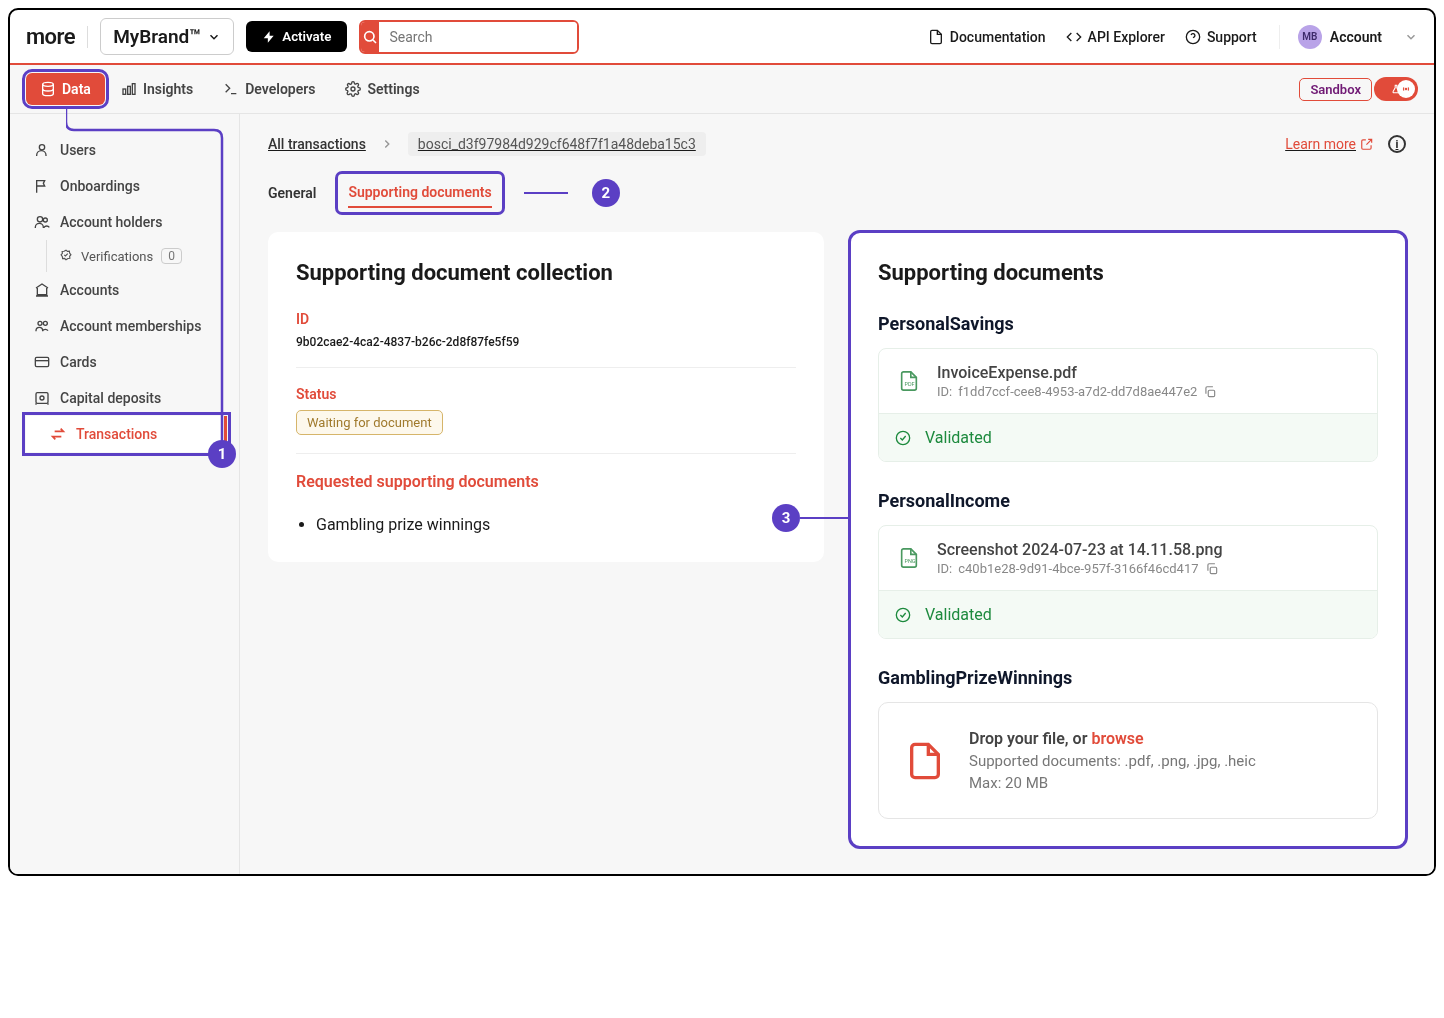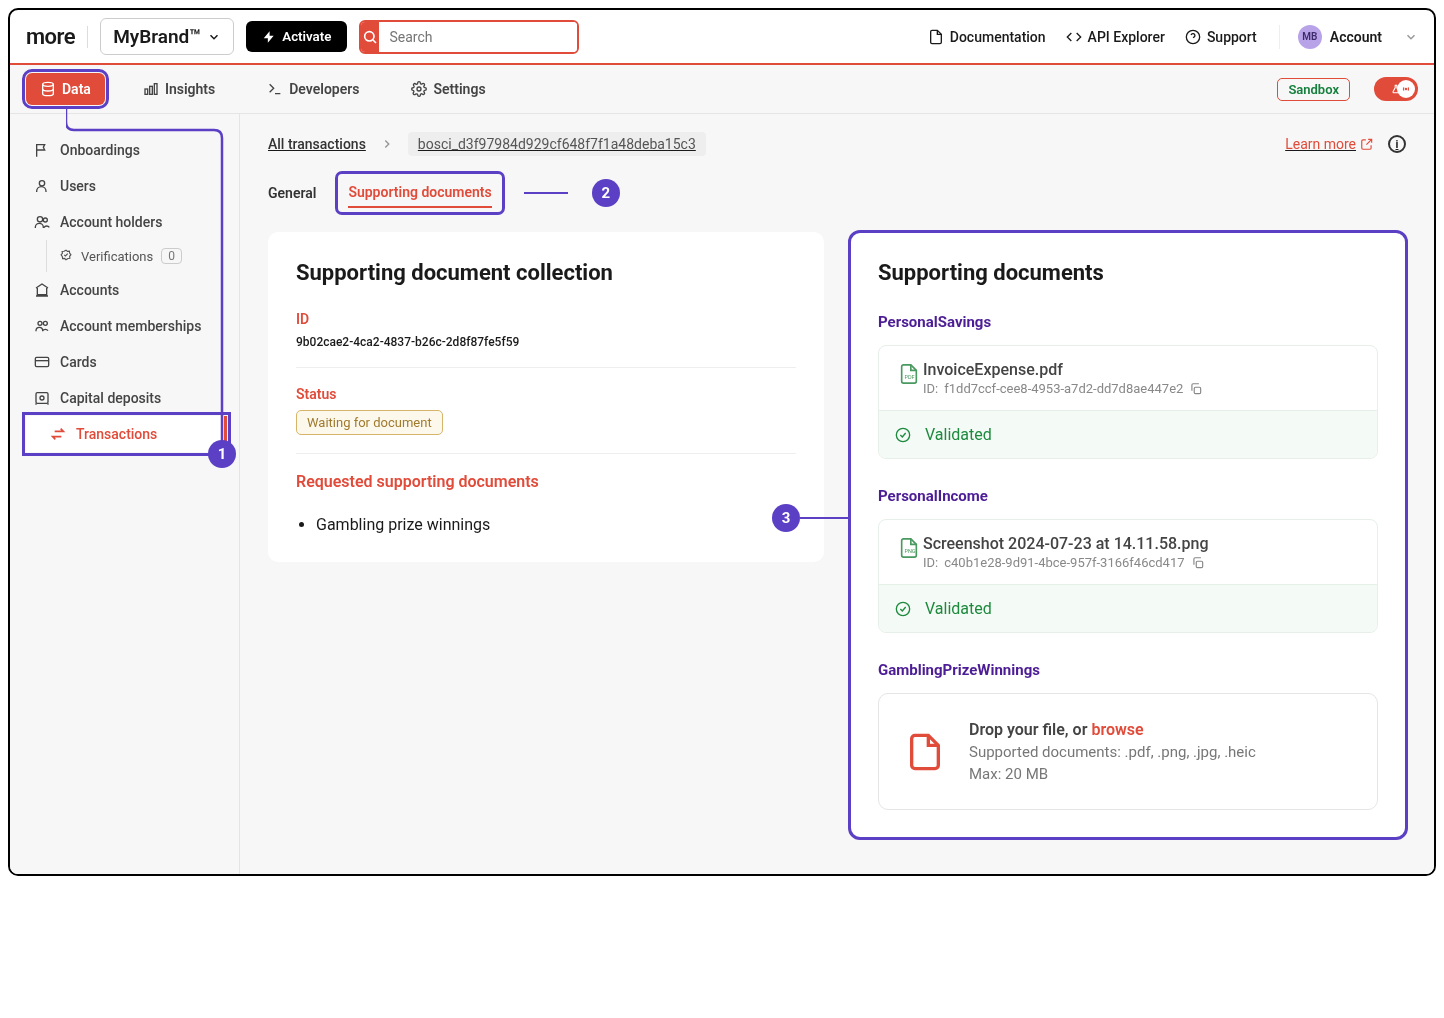--- a/index.html
+++ b/index.html
@@ -9,26 +9,26 @@
 .logo { font-size: 22px; font-weight: 600; letter-spacing: -0.5px; }
 .brand-selector { border: 1px solid #ccc; border-radius: 6px; padding: 6px 12px; display: flex; align-items: center; gap: 6px; cursor: pointer; font-weight:600; font-size:19px;}
 .activate-btn { background: #000; color: #fff; border: none; border-radius: 6px; padding: 8px 16px; font-weight: 600; display: flex; align-items: center; gap: 6px; cursor: pointer; }
 .search-wrap { border: 2px solid #e14b3a; border-radius: 6px; display: flex; overflow: hidden; width: 220px; }
 .search-icon-box { background: #e14b3a; width: 34px; display: flex; align-items: center; justify-content: center; }
 .search-input { border: none; padding: 7px 10px; flex: 1; outline: none; font-size: 14px; }
 .topbar-spacer { flex: 1; }
 .top-link { display: flex; align-items: center; gap: 6px; color: #1a1a1a; font-weight: 500; cursor: pointer; padding: 4px; }
 .profile { display: flex; align-items: center; gap: 8px; cursor: pointer; padding-left: 18px; border-left:1px solid #eee; margin-left:6px;}
 .avatar-badge { background: #b9a3e8; color: #3d2a6b; width: 24px; height: 24px; border-radius: 50%; display: flex; align-items: center; justify-content: center; font-size: 10px; font-weight: 600; }
-.navbar { display: flex; align-items: center; padding: 8px 16px; gap: 24px; background: #f7f7f7; border-bottom: 1px solid #e5e5e5; }
+.navbar { display: flex; align-items: center; padding: 8px 16px; gap: 2px; background: #f7f7f7; border-bottom: 1px solid #e5e5e5; }
 .nav-tab { display: flex; align-items: center; gap: 6px; padding: 8px 14px; border-radius: 6px; font-weight: 600; cursor: pointer; color:#444;}
 .nav-tab.active { background: #e14b3a; color: #fff; }
 .hl-box { outline: 3px solid #5b3fc4; outline-offset: 1px; border-radius: 6px; }
 .navbar-spacer { flex: 1; }
-.sandbox-badge { border: 1px solid #e14b3a; color: #15803d; padding: 3px 10px; border-radius: 5px; font-size: 13px; font-weight:600;}
+.sandbox-badge { border: 1px solid #e14b3a; color: #701a75; padding: 3px 10px; border-radius: 5px; font-size: 13px; font-weight:600;}
 .toggle { width: 44px; height: 24px; background: #e14b3a; border-radius: 12px; position: relative; cursor:pointer; display:flex; align-items:center; justify-content:space-around; padding:0 4px;}
 .toggle-knob { width: 18px; height: 18px; background: #fff; border-radius: 50%; position: absolute; right: 3px; top: 3px; color:#e14b3a; font-size:8px; display:flex; align-items:center; justify-content:center;}
 .layout { display: flex; min-height: 760px; }
 .sidebar { width: 230px; padding: 18px 0; border-right: 1px solid #e5e5e5; background:#f7f7f7;}
 .side-item { display: flex; align-items: center; gap: 10px; padding: 10px 24px; color: #444; cursor: pointer; font-size:14px; font-weight:500;}
 .side-item.active { color: #e14b3a; border-right: 3px solid #e14b3a; background:#fff;}
 .side-sub { margin-left: 36px; display: flex; align-items: center; gap: 8px; padding: 8px 12px; color: #555; cursor:pointer; font-size:13px;}
 .count-badge { border: 1px solid #ccc; padding: 0 6px; border-radius: 4px; font-size: 12px; color: #777; }
 .main { flex: 1; padding: 18px 28px; background:#f7f7f7;}
 .breadcrumb { display: flex; align-items: center; gap: 14px; margin-bottom: 20px; text-decoration: underline; }
@@ -45,23 +45,23 @@
 .callout-line { width: 44px; height: 2px; background: #5b3fc4; }
 .panels { display: flex; gap: 26px; }
 .card { background: #fff; border-radius: 10px; padding: 28px; flex: 1; }
 .card-hl { outline: 3px solid #5b3fc4; outline-offset:-1px;}
 .card h2 { font-size: 22px; font-weight: 700; margin-bottom: 26px; }
 .field-label { color: #e14b3a; font-size: 14px; font-weight: 600; margin-bottom: 8px; }
 .field-value { font-size: 12px; margin-bottom: 18px; font-weight:500;}
 .hr { border-top: 1px solid #eee; margin-bottom: 18px; }
 .status-pill { display: inline-block; border: 1px solid #d6b56a; color: #a07a2d; background:#fdf8ec; padding: 4px 10px; border-radius: 5px; font-size: 13px; margin-bottom: 18px;}
 .bullet { list-style: disc; margin-left: 20px; font-size: 16px; margin-top: 24px; }
-.section-label { font-weight: 700; font-size: 15px; margin-bottom: 14px; color:#4c1d95;margin-top:28px;}
+.section-label { font-weight: 700; font-size: 18px; margin-bottom: 14px; color:#0f172a;margin-top:28px;}
 .doc-box { border: 1px solid #e6efe8; border-radius: 8px; margin-bottom: 26px; overflow:hidden;}
-.doc-head { display: flex; align-items: flex-start; gap: 0; padding: 14px 16px; }
+.doc-head { display: flex; align-items: center; gap: 14px; padding: 14px 16px; }
 .doc-icon { width: 28px; height: 28px; display: flex; align-items: center; justify-content: center; color:#4a9960;}
 .doc-title { font-size: 16px; color: #444; font-weight:500; margin-bottom:2px;}
 .doc-id { font-size: 13px; color: #888; display:flex; align-items:center; gap:6px;}
 .doc-status { display: flex; align-items: center; gap: 14px; padding: 14px 16px; background: #f4faf5; color: #1d8a3e; font-size: 16px; border-top:1px solid #e6efe8;}
 .dropzone { border: 1px solid #e5e5e5; border-radius: 10px; padding: 26px; display: flex; align-items: center; gap: 24px; cursor:pointer;}
 .drop-icon { width:40px; height:46px; color:#e14b3a;}
 .drop-title { font-size: 16px; font-weight: 600; color:#444;}
 .drop-title .browse { color: #e14b3a; }
 .drop-sub { font-size: 15px; color: #777; margin-top:4px;}
 .callout-absolute { position:absolute; display:flex; align-items:center;}
@@ -174,30 +174,30 @@
           </svg>
       </div>
     </div>
   </div>
 
   <div class="layout" style="position:relative;">
 
     <div class="sidebar">
       <div class="side-item">
         <svg class="icon16" viewBox="0 0 24 24" fill="none" stroke="currentColor" stroke-width="2">
-            <path d="M4 22V4h12l-2 4 2 4H4"></path>
-          </svg>
-        <span>Onboardings</span>
-      </div>
-      <div class="side-item">
-        <svg class="icon16" viewBox="0 0 24 24" fill="none" stroke="currentColor" stroke-width="2">
             <circle cx="12" cy="8" r="4"></circle>
             <path d="M4 21v-1a7 7 0 0114 0v1"></path>
           </svg>
         <span>Users</span>
+      </div>
+      <div class="side-item">
+        <svg class="icon16" viewBox="0 0 24 24" fill="none" stroke="currentColor" stroke-width="2">
+            <path d="M4 22V4h12l-2 4 2 4H4"></path>
+          </svg>
+        <span>Onboardings</span>
       </div>
       <div class="side-item">
         <svg class="icon16" viewBox="0 0 24 24" fill="none" stroke="currentColor" stroke-width="2">
             <circle cx="9" cy="8" r="4"></circle>
             <path d="M2 21v-1a6 6 0 0112 0v1"></path>
             <circle cx="17" cy="9" r="3"></circle>
             <path d="M15 21v-1a5 5 0 018 0"></path>
           </svg>
         <span>Account holders</span>
       </div>

